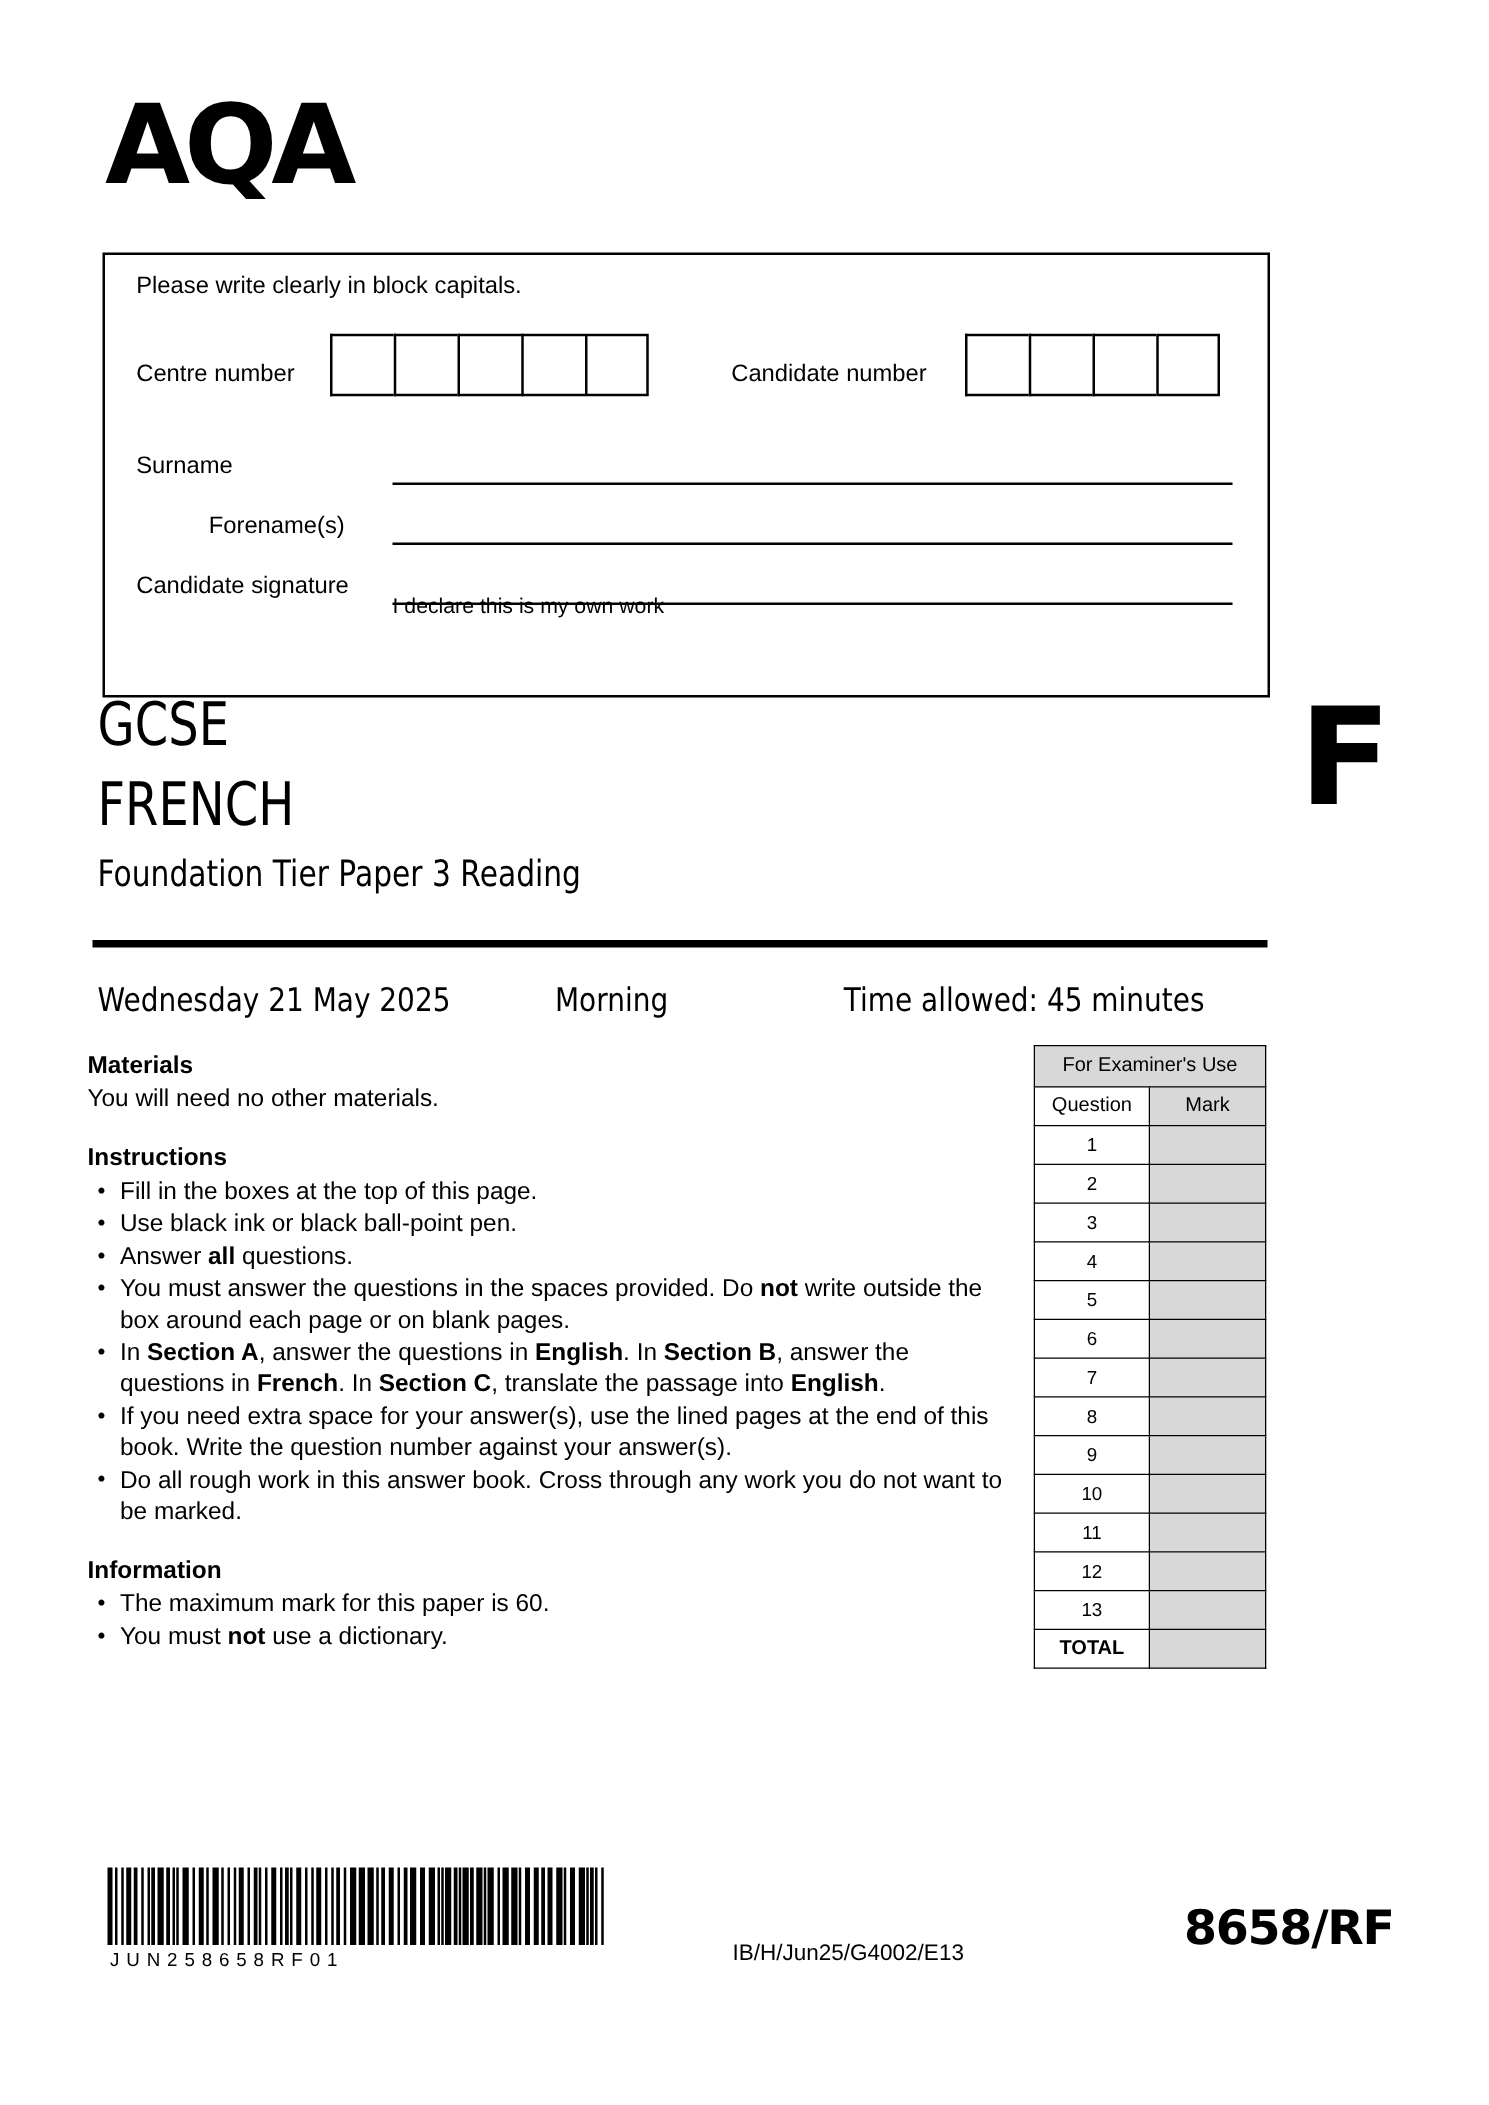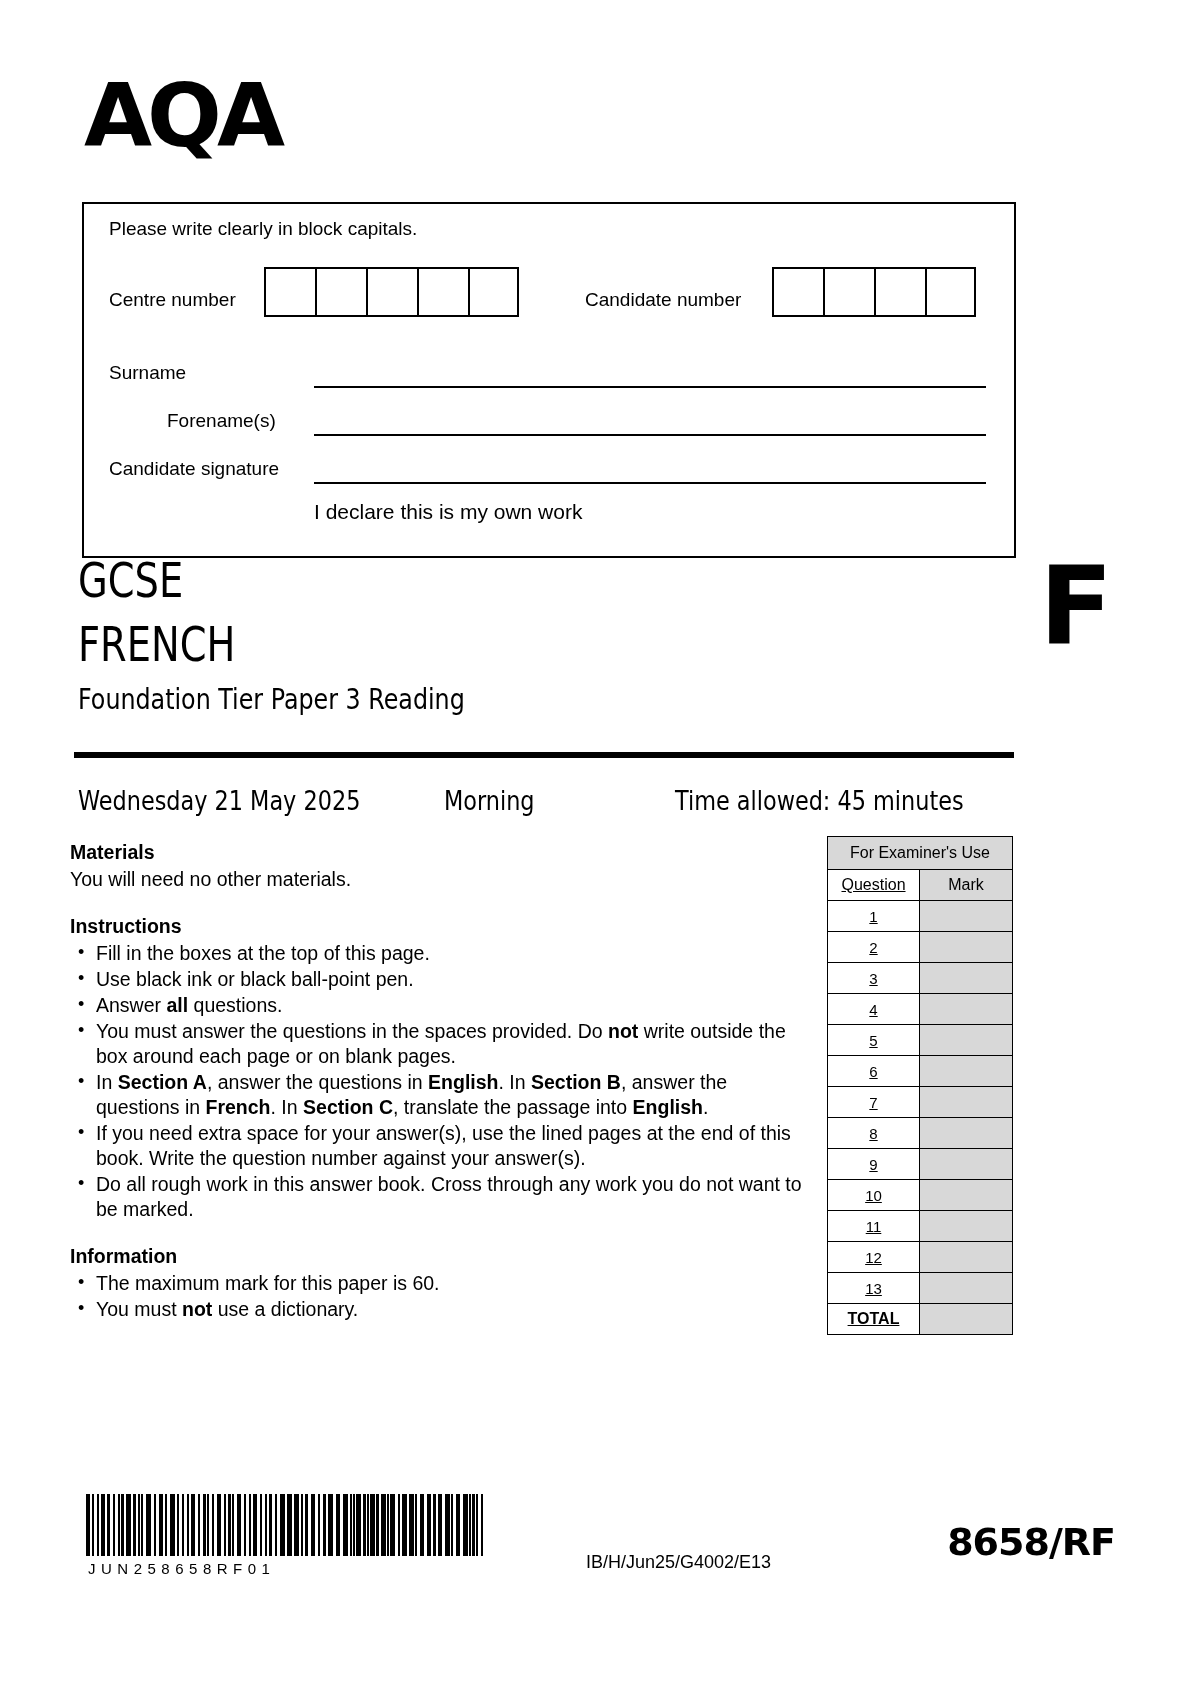--- a/index.html
+++ b/index.html
@@ -54,22 +54,22 @@
     font-size: 19px;
   }
   .lbl-centre   { left: 25px; top: 85px; }
   .lbl-cand     { left: 501px; top: 85px; }
   .lbl-surname  { left: 25px; top: 158px; }
   .lbl-fore     { left: 35px; top: 206px; margin-left: 48px; }
   .lbl-sig      { left: 25px; top: 254px; }
   .declare {
     position: absolute;
     left: 230px;
-    top: 296px;
-    font-size: 21px;
+    top: 271px;
+    font-size: 17px;
   }
 
   .boxrow {
     position: absolute;
     display: flex;
   }
   .boxrow .cell {
     width: 51px;
     height: 50px;
     border: 2px solid #000;
@@ -199,21 +199,20 @@
     font-weight: normal;
   }
   .exam-table .hdr-span {
     background: #d8d8d8;
     font-size: 16px;
     height: 32px;
   }
   .exam-table .col-q {
     width: 92px;
     background: #ffffff;
-    text-decoration: underline;
   }
   .exam-table .col-m {
     width: 94px;
     background: #d8d8d8;
   }
   .exam-table .sub-hdr-q { background: #ffffff; font-size: 16px; }
   .exam-table .sub-hdr-m { background: #d8d8d8; font-size: 16px; }
   .exam-table .total-lbl { background: #ffffff; font-weight: bold; font-size: 16px; }
   .exam-table .total-mark { background: #d8d8d8; }
 

